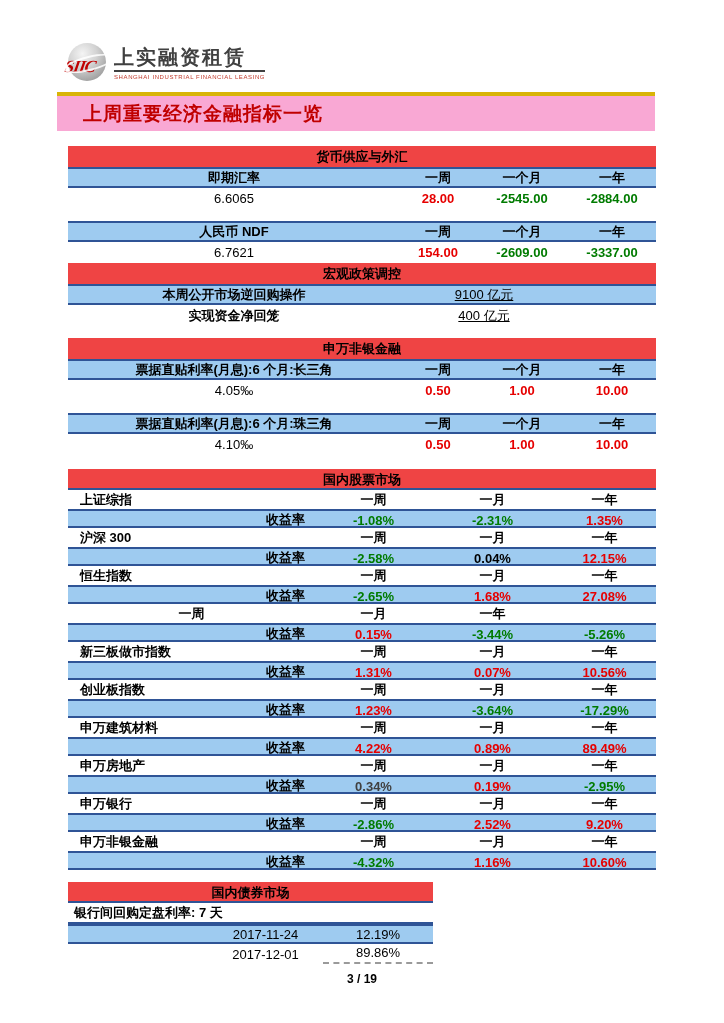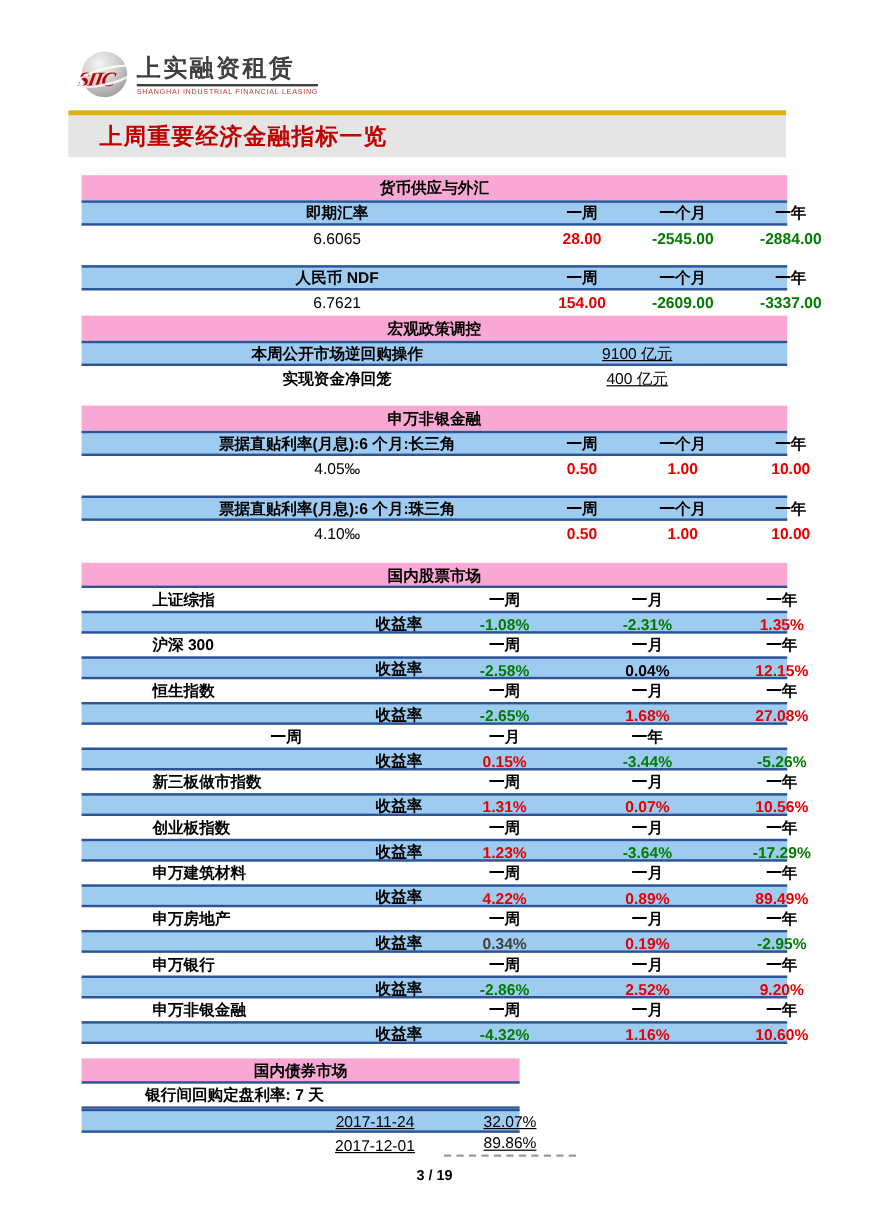--- a/index.html
+++ b/index.html
@@ -14,36 +14,36 @@
     background: radial-gradient(circle at 38% 28%, #f4f4f4 0%, #d2d2d2 40%, #a5a5a5 75%, #8e8e8e 100%); }
   .logo-globe::after { content:""; position:absolute; top:13px; left:-5px; width:48px; height:11px;
     border:2px solid rgba(255,255,255,.85); border-radius:50%; transform:rotate(-14deg); }
   .logo-siic { position:absolute; left:-3px; bottom:4px; font-family:"Liberation Serif","DejaVu Serif",serif;
     font-style:italic; font-weight:bold; font-size:17px; color:#c00000; transform:skewX(-10deg); letter-spacing:-1px; }
   .logo-cn { font-size:20px; font-weight:bold; color:#404040; letter-spacing:2px;
     border-bottom:2px solid #404040; padding:0 3px 1px 0; line-height:24px; }
   .logo-en { margin-top:2px; font-size:6px; color:#c0392b; letter-spacing:0.6px; white-space:nowrap; }
 
   
-  .title-band { margin:8px 0 0 -11px; width:598px; height:39px; background:#e5e5e5;
+  .title-band { margin:8px 0 0 -11px; width:598px; height:39px; background:#f9a8d4;
     border-top:4px solid #d9b407; display:flex; align-items:center; padding-left:26px; }
   .title-band .t { font-size:19px; font-weight:bold; color:#c00000; letter-spacing:1px; }
 
   
   .tbl { width:588px; font-size:13px; }
   .tblD { width:365px; font-size:13px; }
-  .row { display:grid; align-items:center;padding-left:47px; }
+  .row { display:grid; align-items:center; }
   .g4a { grid-template-columns:332px 76px 92px 88px; }
   .g4c { grid-template-columns:247px 117px 121px 103px; }
   .g3d { grid-template-columns:140px 115px 110px; }
   .h21 { height:21px; }
-  .h20 { height:20px;text-decoration:underline; }
+  .h20 { height:20px; }
   .h19 { height:19px; }
   .sp  { height:12px; }
-  .ph  { display:block; text-align:center; font-weight:bold; background:#f9a8d4; line-height:21px; }
+  .ph  { display:block; text-align:center; font-weight:bold; background:#ef4444; line-height:21px; }
   .ph-line { border-bottom:2px solid #2f5496; }
   .br  { background:#9ecbf0; border-top:2px solid #2f5496; border-bottom:2px solid #2f5496; }
   .c { text-align:center; }
   .l { text-align:left; padding-left:12px; }
   .r { text-align:right; padding-right:10px; }
   .b { font-weight:bold; }
   .span23 { grid-column:2 / 4; text-align:center;text-decoration:underline; }
   .full { grid-column:1 / -1; }
   .dashed { align-self:stretch; line-height:18px; border-bottom:2px dashed #9a9a9a; text-align:center; }
   .mt15 { margin-top:15px; } .mt12 { margin-top:12px; } .mt14 { margin-top:14px; }
@@ -280,21 +280,21 @@
     </div>
 
     <div class="tblD mt12">
       <div class="ph ph-line h21">国内债券市场</div>
       <div class="row g3d h21" style="border-bottom:2px solid #2f5496;">
         <div class="full l b" style="padding-left:6px;">银行间回购定盘利率: 7 天</div>
       </div>
       <div class="row g3d br h20">
         <div></div>
         <div class="c">2017-11-24</div>
-        <div class="c">32.07%</div>
+        <div class="c">12.19%</div>
       </div>
       <div class="row g3d h20">
         <div></div>
         <div class="c">2017-12-01</div>
         <div class="c dashed">89.86%</div>
       </div>
     </div>
 
     <div class="footer">3 / 19</div>
 

